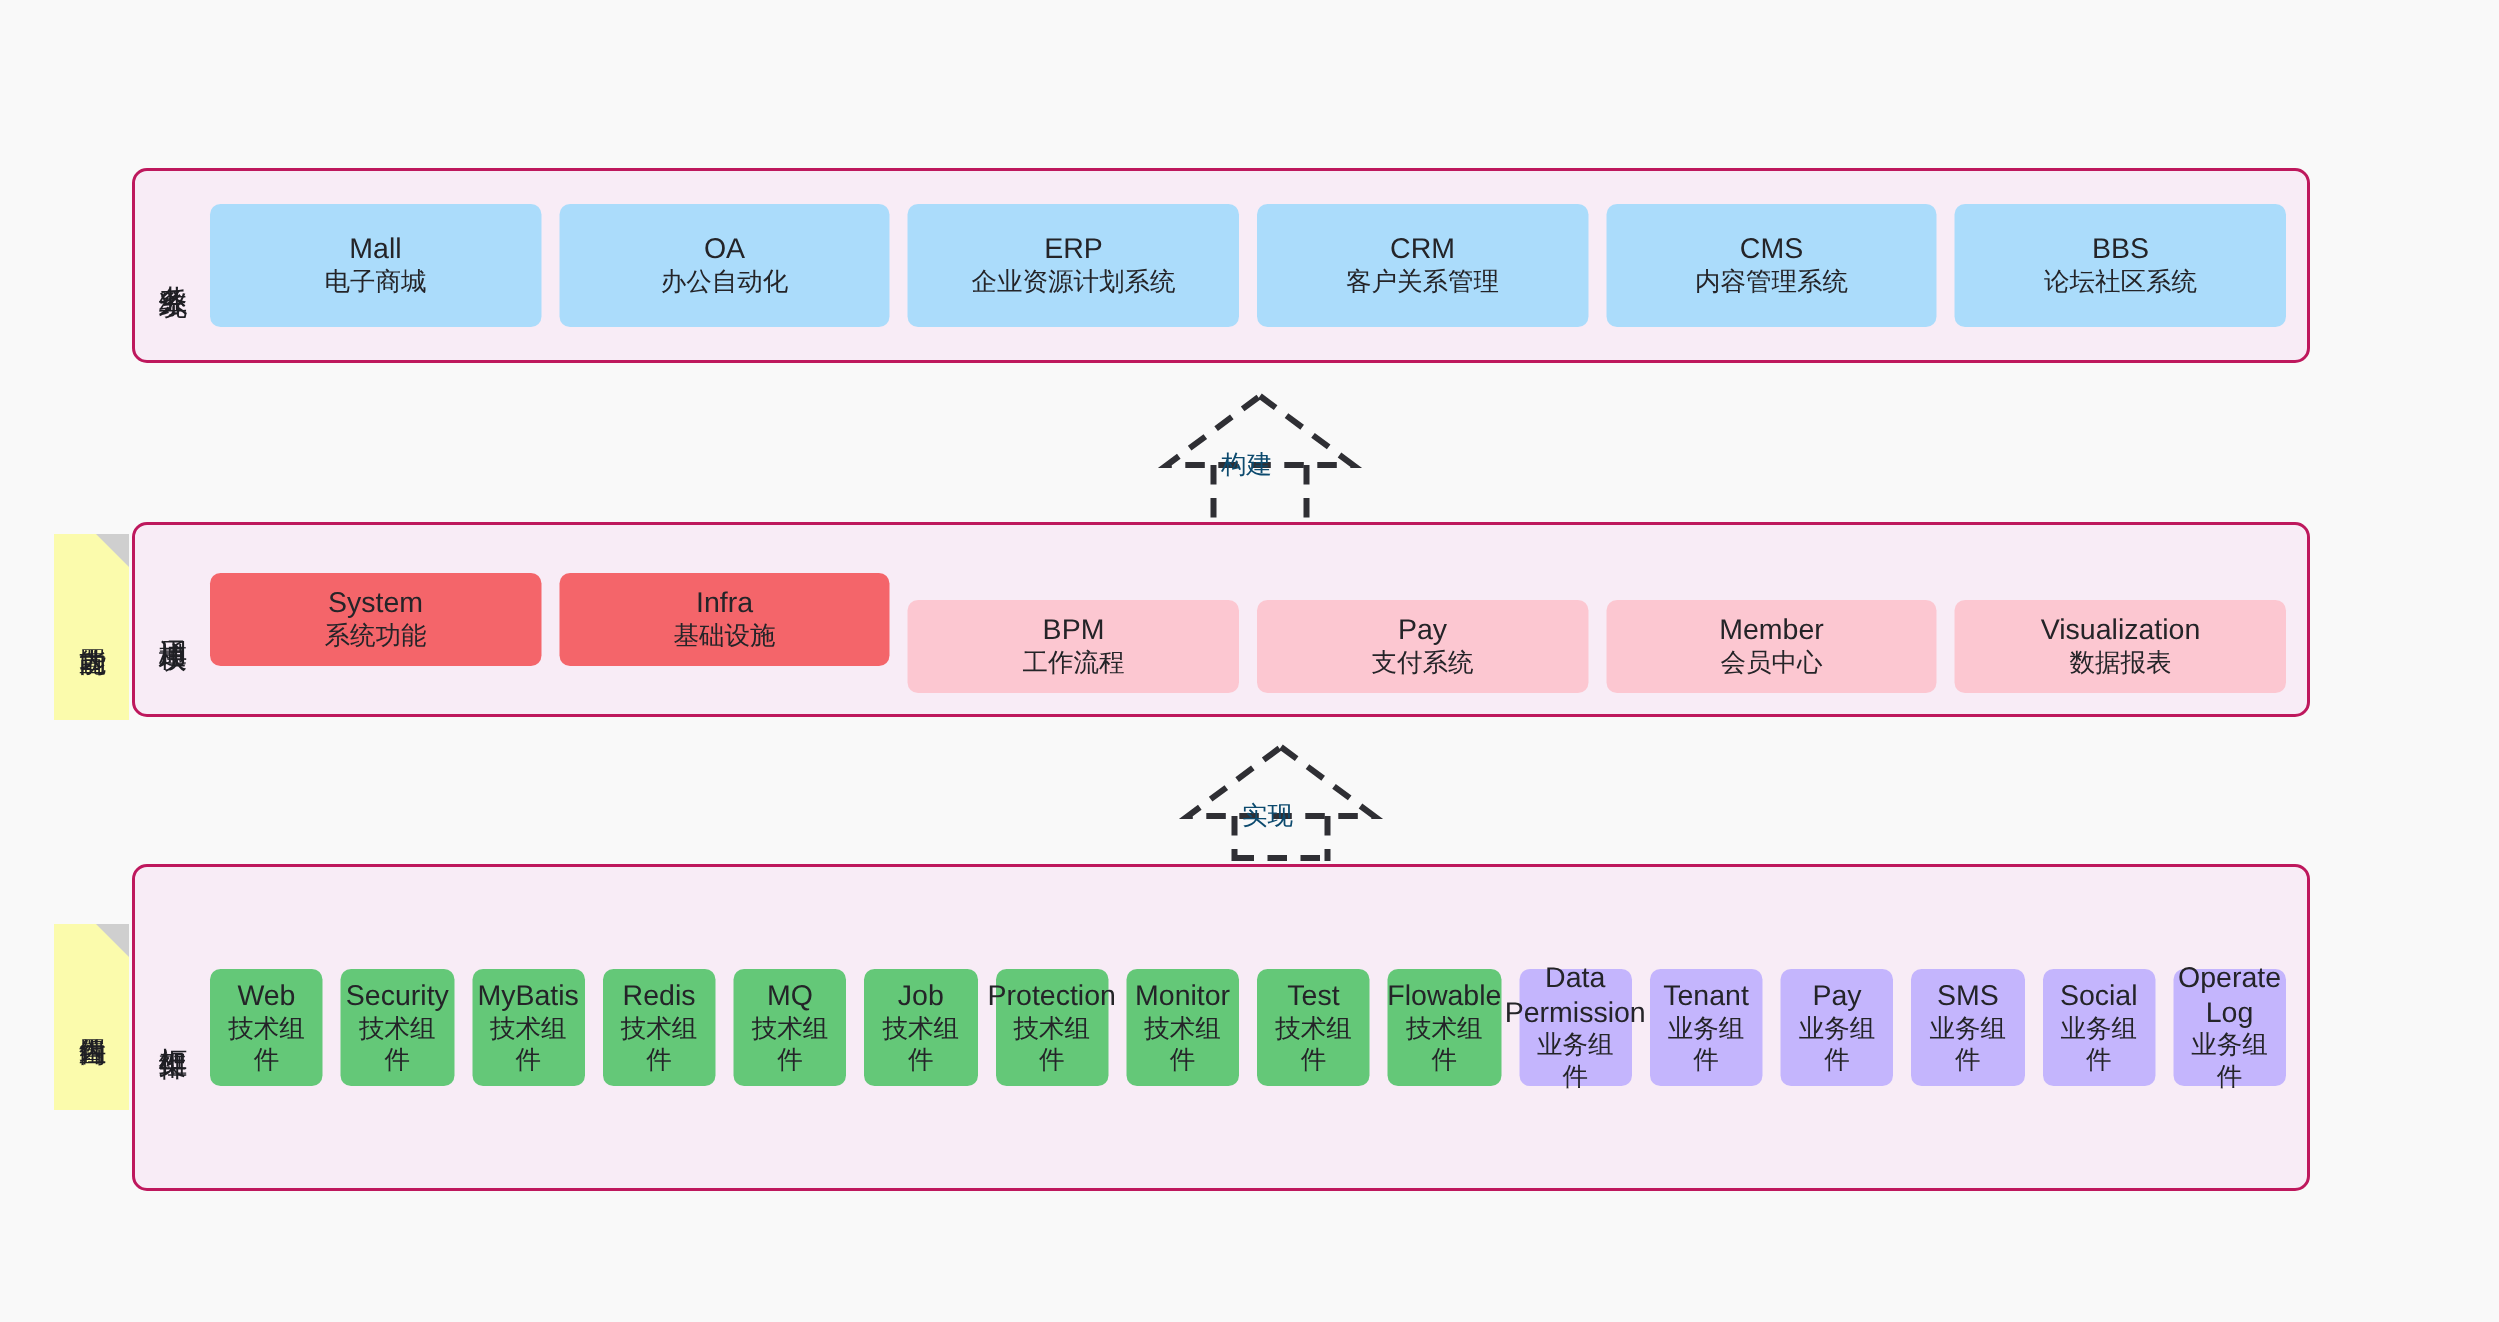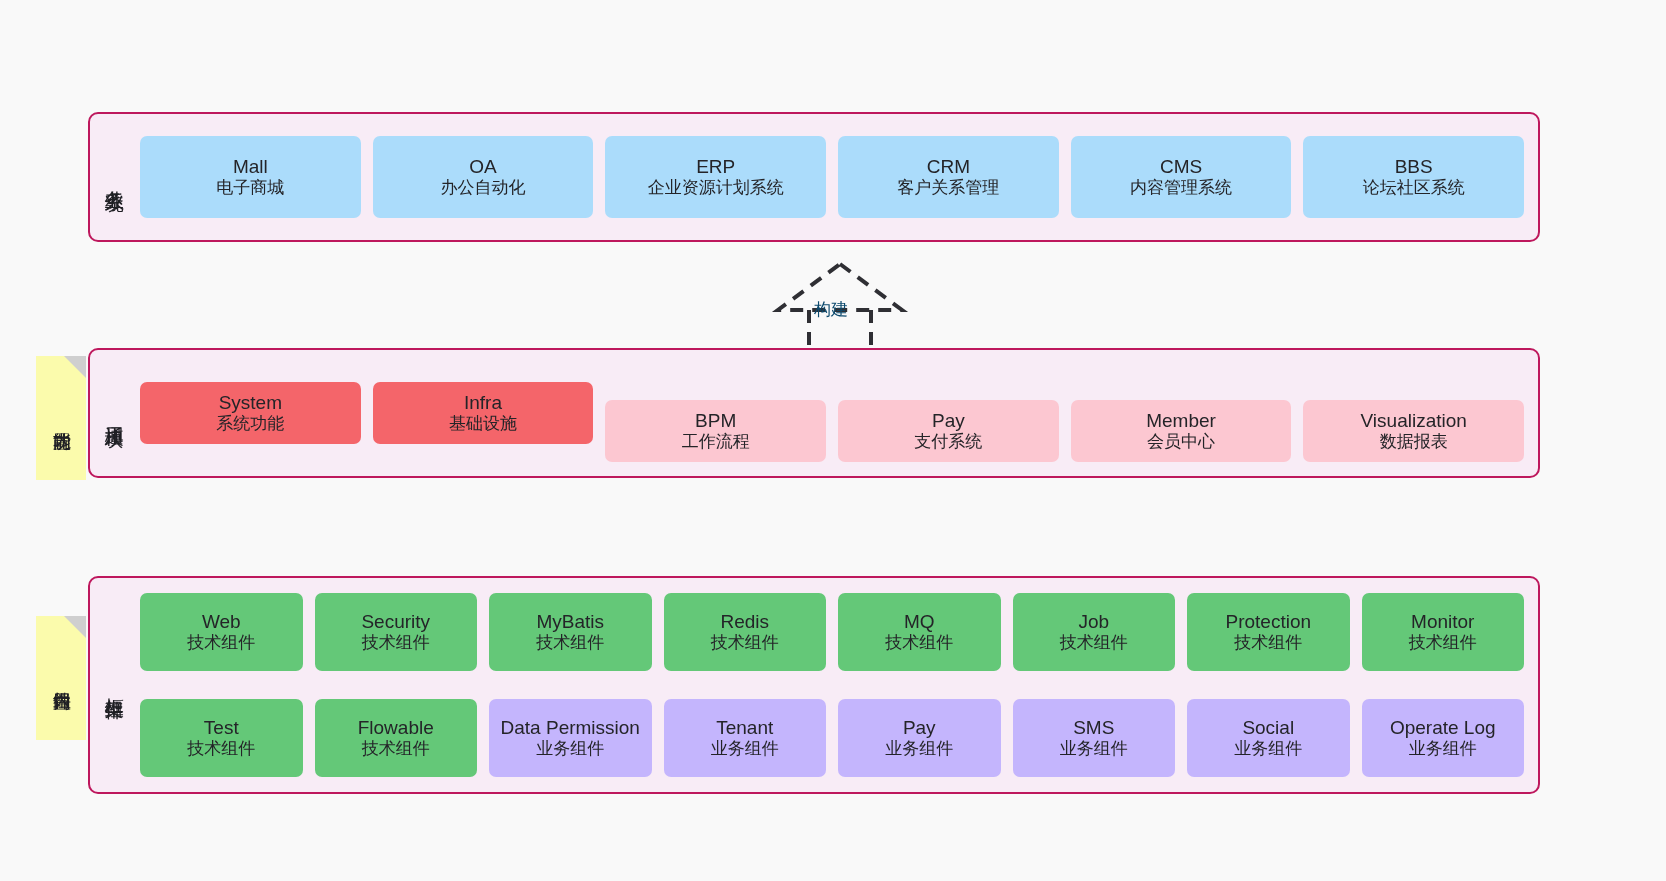--- a/index.html
+++ b/index.html
@@ -35,23 +35,22 @@
     white-space: nowrap;
   }
   .layer-body {
     flex: 1 1 auto;
     display: flex;
     align-items: center;
     padding: 14px 14px 14px 2px;
     gap: 12px;
   }
   .layer-body.two-row {
-    flex-direction: column;
-    justify-content: center;
-    gap: 28px;
+    justify-content: flex-start;
+    gap: 12px;
     padding: 16px 14px 16px 2px;
   }
   .row {
     display: flex;
     gap: 12px;
     width: 100%;
     align-items: stretch;
   }
 
   
@@ -194,20 +193,28 @@
         <span class="t2">会员中心</span>
       </div>
       <div class="node pink h-mid">
         <span class="t1">Visualization</span>
         <span class="t2">数据报表</span>
       </div>
 
     </div>
   </div>
 
+  <div class="arrow" style="left:766px; top:492px; width:176px; height:82px;">
+    <svg width="176" height="82" viewBox="0 0 176 82">
+      <path d="M 88 6 L 150 52 L 26 52 Z" fill="none" stroke="#2f2f34" stroke-width="4" stroke-dasharray="13 9" stroke-linecap="butt"></path>
+      <path d="M 57 52 L 57 82 M 119 52 L 119 82" fill="none" stroke="#2f2f34" stroke-width="4" stroke-dasharray="13 9"></path>
+      <path d="M 57 80 L 119 80" fill="none" stroke="#2f2f34" stroke-width="4" stroke-dasharray="13 9"></path>
+    </svg>
+    <span class="arrow-label" style="left:62px; top:40px;">实现</span>
+  </div>
 
   <div class="note" style="left:36px; top:616px; height:124px;">
     <span>内置组件</span>
   </div>
 
   <div class="layer" style="left:88px; top:576px; width:1452px; height:218px;">
     <div class="layer-label">框架组件</div>
     <div class="layer-body two-row">
 
       <div class="row">

